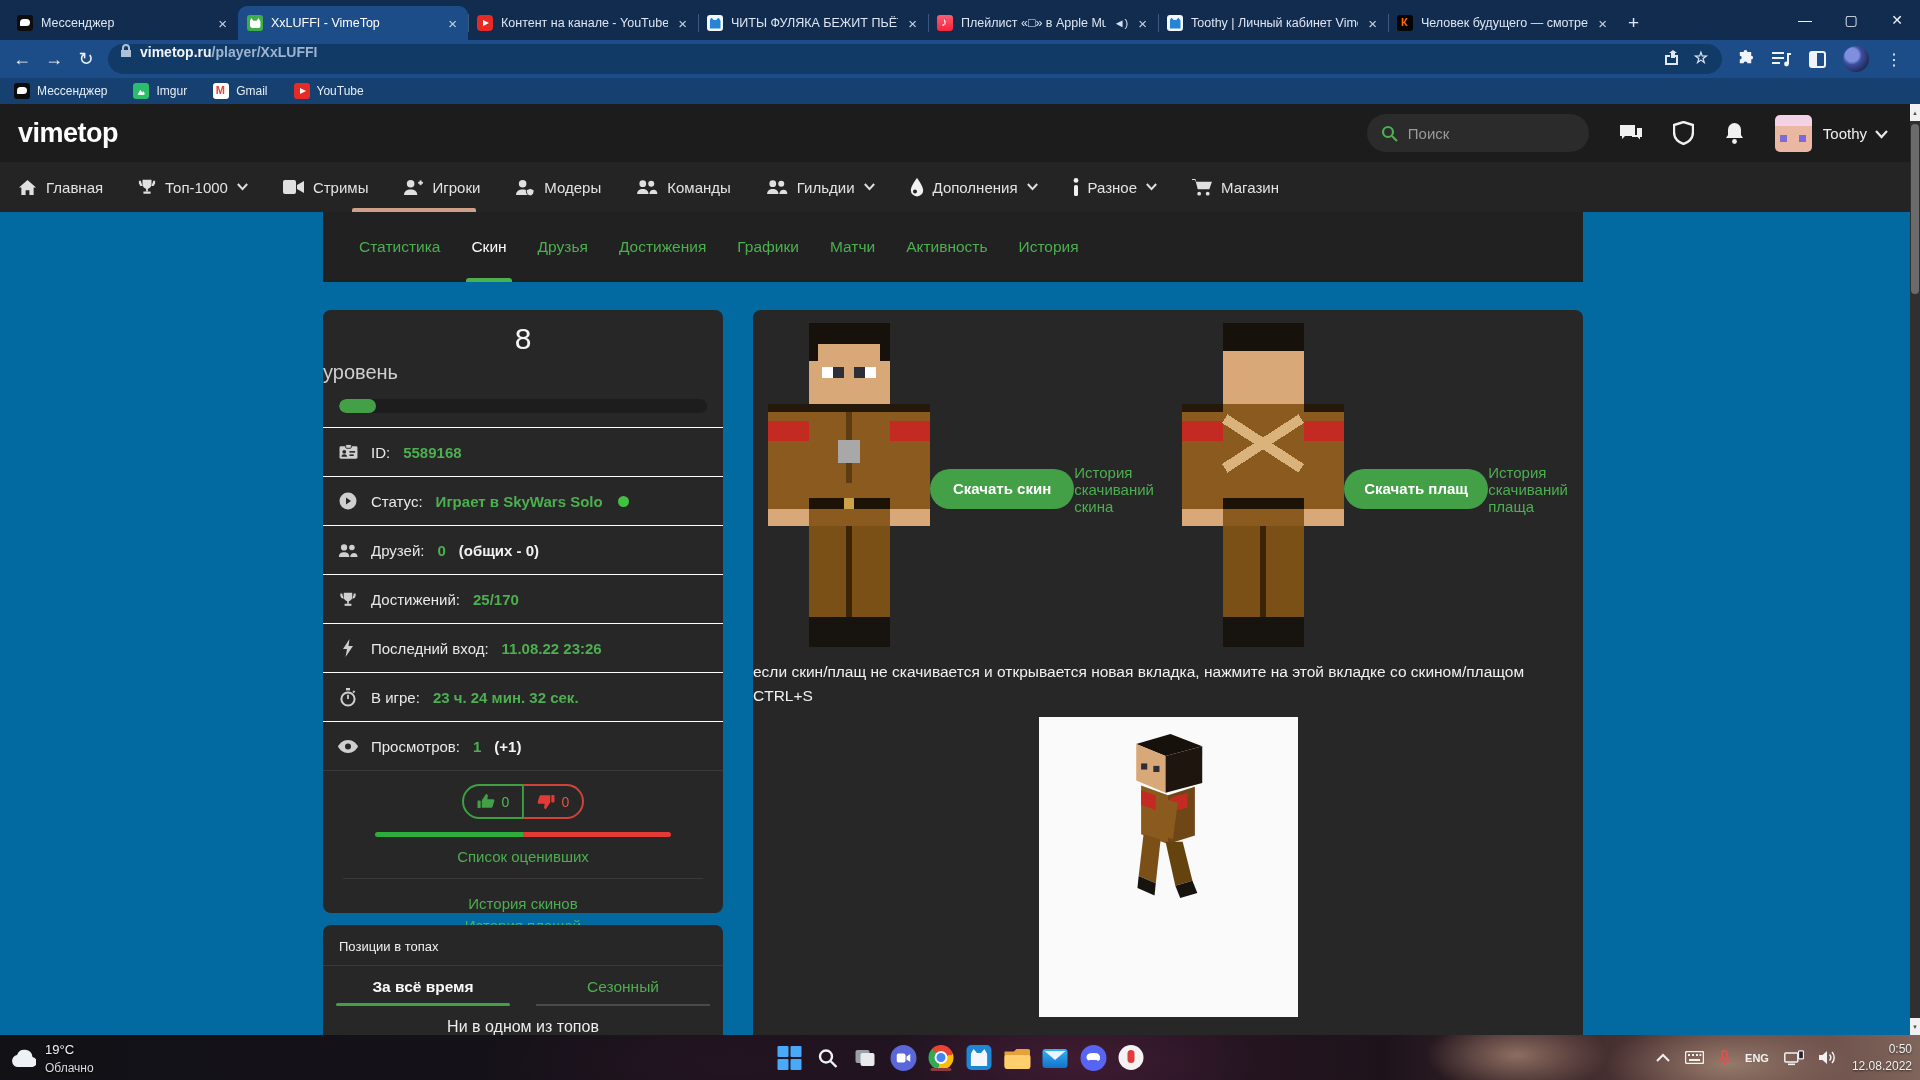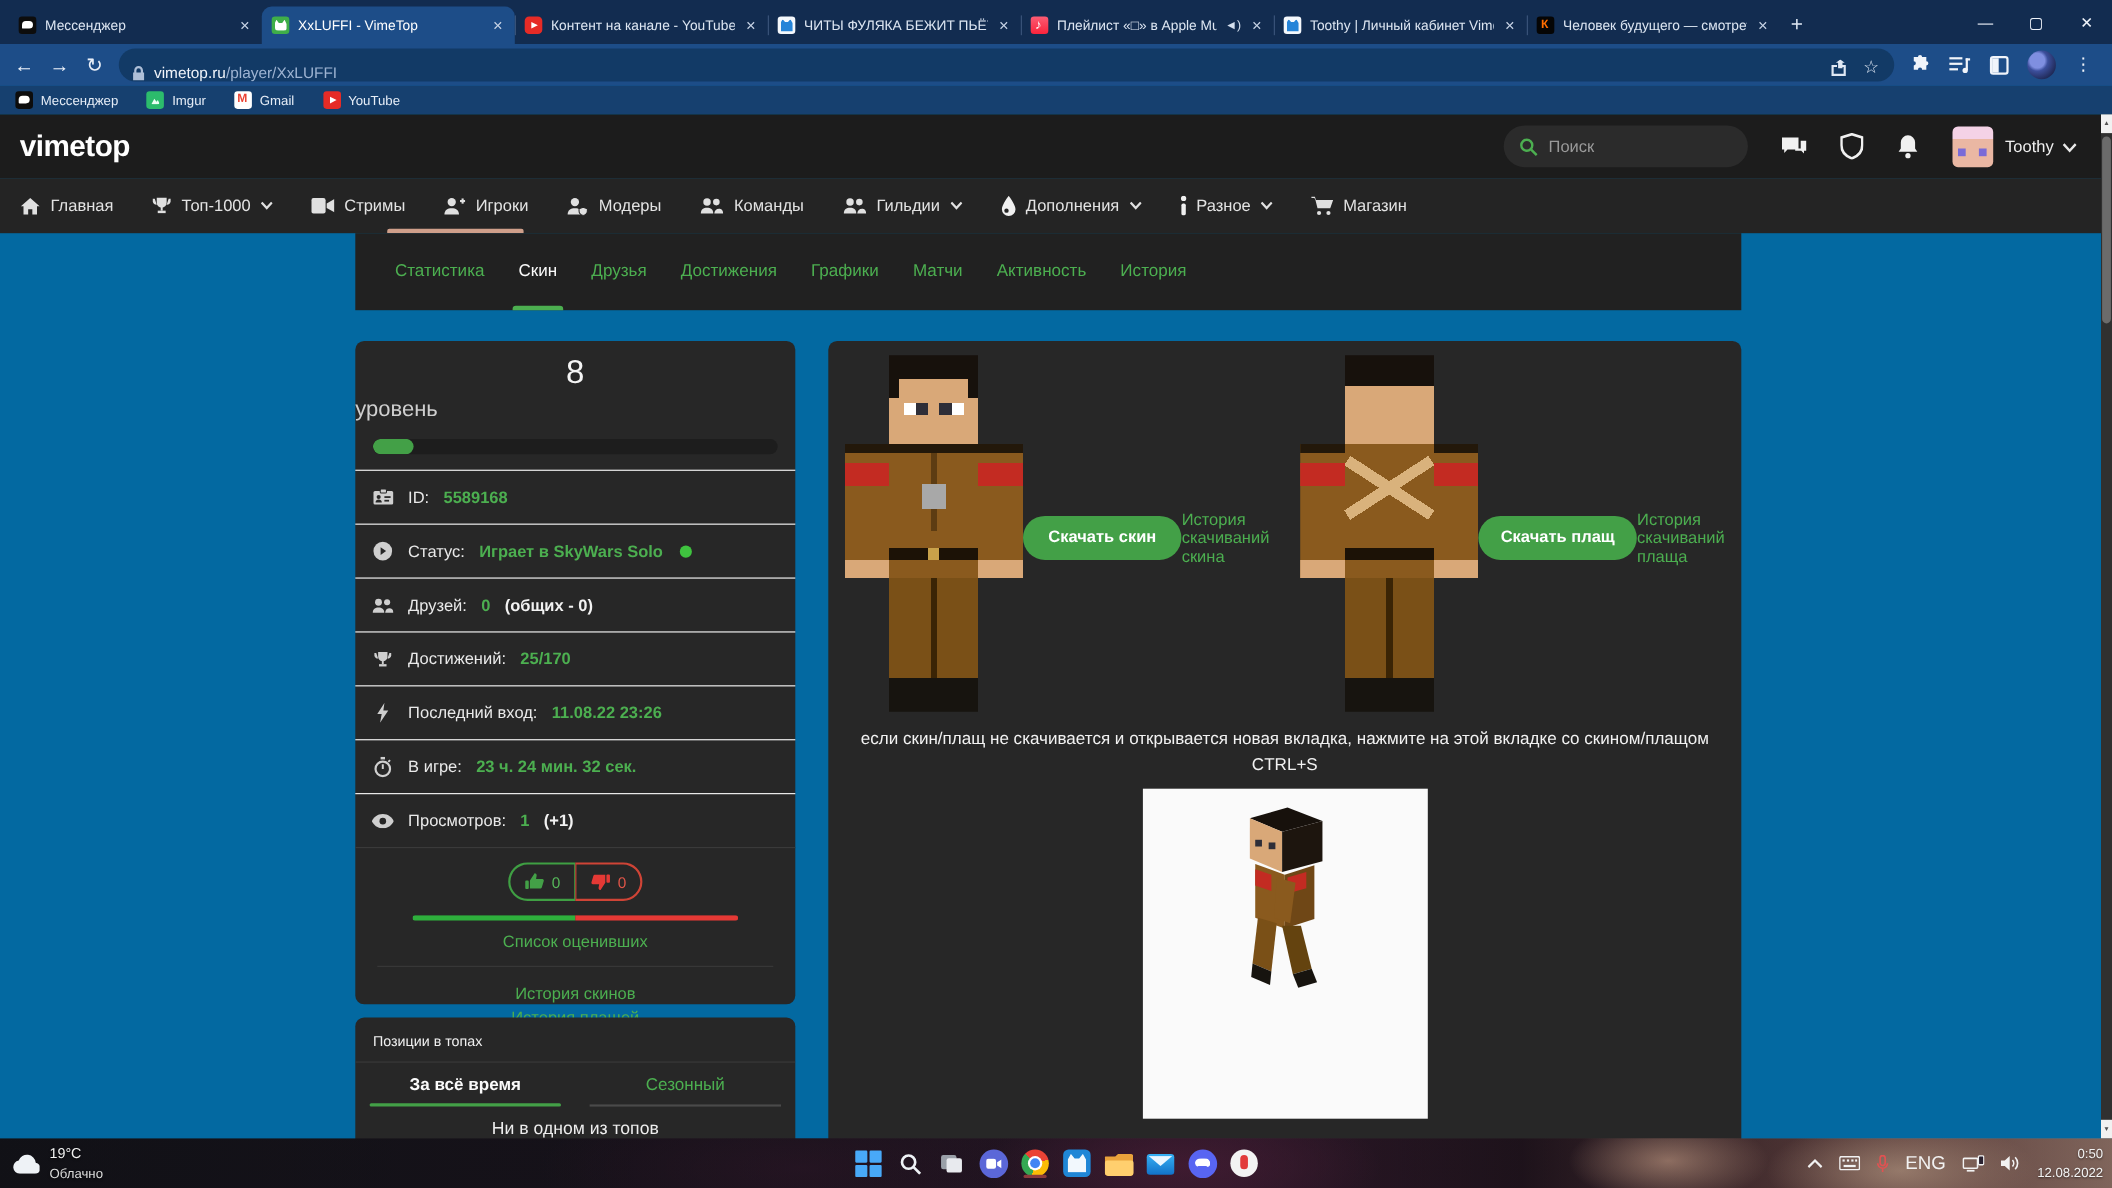--- a/index.html
+++ b/index.html
@@ -21,21 +21,21 @@
   .fv-msg { background:#0d0d0d; } .fv-msg::after { content:""; position:absolute; left:3px; right:3px; top:4px; bottom:5px; background:#fff; border-radius:4px 4px 4px 1px; }
   .fv-vime { background:#3fae49; } .fv-vime::after { content:""; position:absolute; left:2.5px; right:2.5px; top:3px; bottom:3px; background:#fff; border-radius:1px 1px 3px 3px; clip-path:polygon(0 38%,16% 0,36% 28%,64% 28%,84% 0,100% 38%,100% 100%,0 100%); }
   .fv-yt { background:#e62b26; border-radius:4px; } .fv-yt::after { content:""; position:absolute; left:6px; top:4.5px; border-left:6px solid #fff; border-top:3.5px solid transparent; border-bottom:3.5px solid transparent; }
   .fv-owl { background:#f4f8fc; } .fv-owl::after { content:""; position:absolute; left:2.5px; right:2.5px; top:2.5px; bottom:2.5px; background:#2584d8; clip-path:polygon(0 30%,18% 0,38% 22%,62% 22%,82% 0,100% 30%,100% 100%,0 100%); }
   .fv-am { background:linear-gradient(180deg,#fb5c74,#fa233b); } .fv-am::after { content:"♪"; position:absolute; left:4px; top:0px; color:#fff; font-size:12px; }
   .fv-kp { background:#050505; } .fv-kp::after { content:"К"; position:absolute; left:4px; top:1px; color:#ff6d00; font-size:11px; font-weight:bold; }
   .tab-audio { color:#d5e0ef; font-size:11px; }
 
   .toolbar { position:absolute; top:40px; left:0; width:1920px; height:38px; background:#1d4d88; display:flex; align-items:center; padding:0 6px; }
   .navbtn { width:32px; height:32px; border-radius:50%; display:flex; align-items:center; justify-content:center; color:#e9eff8; font-size:18px; flex:none; }
-  .omnibox { flex:1; height:30px; border-radius:15px; background:#123a66; display:flex; align-items:flex-end; padding:0 6px 0 12px; margin:0 6px; overflow:hidden; }
+  .omnibox { flex:1; height:30px; border-radius:15px; background:#123a66; display:flex; align-items:flex-start; padding:0 6px 0 12px; margin:0 6px; overflow:hidden;font-weight:bold; }
   .omni-url { font-size:14px; white-space:nowrap; margin-left:8px; flex:1; }
   .u-host { color:#f0f4fa; } .u-path { color:#9db3d2; }
   .boxbtn { width:30px; height:26px; display:flex; align-items:center; justify-content:center; color:#dfe8f4; font-size:16px; flex:none; }
   .ext-icons { display:flex; align-items:center; gap:17px; margin:0 12px 0 8px; flex:none; }
   .avatar-sm { width:26px; height:26px; border-radius:50%; background:radial-gradient(circle at 35% 35%, #7f8fe0 0 28%, #3c4f9c 40%, #202a58 75%, #11162e 100%); }
 
   .bookmarks { position:absolute; top:78px; left:0; width:1920px; height:26px; background:#16406f; display:flex; align-items:center; gap:26px; padding-left:14px; }
   .bm { display:flex; align-items:center; gap:7px; color:#e6edf7; font-size:12px; }
   .bm-ic { width:16px; height:16px; border-radius:3px; position:relative; }
   .bm-imgur { background:#2cbc6c; } .bm-imgur::after { content:""; position:absolute; inset:4px; background:#eafff2; border-radius:2px; clip-path:polygon(0 100%,35% 35%,60% 70%,75% 50%,100% 100%); }
@@ -99,21 +99,21 @@
   .pos-tab.off::after { content:""; position:absolute; left:13px; right:13px; bottom:0; height:2px; background:#4a4a4a; }
   .pos-empty { text-align:center; color:#ededed; font-size:16px; margin-top:12px; }
 
   
   .card-skin { left:753px; top:310px; width:830px; height:770px; overflow:hidden; }
   .skin-cols { display:flex; gap:28px; padding:13px 15px 0; }
   .skin-col { flex:1; display:flex; flex-direction:row; align-items:center; }
   .render { width:162px; height:324px; }
   .dl-btn { margin-top:7px; width:100%; height:40px; border-radius:20px; background:#43a047; border:none; color:#fff; font-size:15px; font-weight:bold; display:flex; align-items:center; justify-content:center; font-family:"Liberation Sans",sans-serif; }
   .dl-link { margin-top:9px; font-size:15px; }
-  .hint { margin-top:13px; text-align:center; color:#f2f2f2; font-size:15.5px; line-height:1.55; }
+  .hint { margin-top:13px; text-align:left; color:#f2f2f2; font-size:15.5px; line-height:1.55; }
   .white-box { margin:9px auto 0; width:259px; height:300px; background:#fafafa; display:flex; align-items:flex-start; justify-content:center; }
 
   
   .sbar { position:absolute; right:0; top:104px; width:10px; height:931px; background:#303030; }
   .sb-btn { position:absolute; left:0; width:10px; height:17px; background:#f1f1f1; color:#505050; font-size:6px; display:flex; align-items:center; justify-content:center; }
   .sb-thumb { position:absolute; left:1px; width:8px; top:20px; height:170px; background:#6b6b6b; border-radius:4px; }
 
   
   .taskbar { position:absolute; left:0; bottom:0; width:1920px; height:45px;
     background:
@@ -143,21 +143,21 @@
   .ic-folder { width:26px; height:20px; position:relative; margin-top:3px; }
   .ic-folder::before { content:""; position:absolute; inset:0; background:#e9a23b; border-radius:3px; clip-path:polygon(0 12%,38% 12%,48% 0,100% 0,100% 100%,0 100%); }
   .ic-folder::after { content:""; position:absolute; left:0; right:0; top:6px; bottom:0; background:#ffcf6e; border-radius:2px 2px 3px 3px; }
   .ic-mail { width:25px; height:19px; background:linear-gradient(180deg,#36b1f5,#1272c9); border-radius:3px; position:relative; margin-top:2px; }
   .ic-mail::after { content:""; position:absolute; left:2px; right:2px; top:2px; height:9px; background:#eaf6ff; clip-path:polygon(0 0,100% 0,50% 100%); }
   .ic-disc { width:26px; height:26px; border-radius:50%; background:#5865f2; display:flex; align-items:center; justify-content:center; }
   .ic-disc::after { content:""; width:14px; height:9px; background:#fff; border-radius:45% 45% 55% 55%; clip-path:polygon(0 35%,15% 0,85% 0,100% 35%,100% 100%,75% 78%,25% 78%,0 100%); }
   .ic-mouse { width:25px; height:25px; border-radius:50%; background:#f3f3f3; position:relative; }
   .ic-mouse::after { content:""; position:absolute; left:9px; top:5px; width:7px; height:13px; border-radius:4px; background:#e23b3b; }
   .tray { position:absolute; right:8px; top:0; height:45px; display:flex; align-items:center; gap:15px; color:#f2f2f2; }
-  .tray .lang { font-size:17px; }
+  .tray .lang { font-size:11px;font-weight:bold; }
   .clock { text-align:right; font-size:12px; line-height:1.35; text-shadow:0 1px 2px rgba(0,0,0,.6); }
 </style>
 </head>
 <body>
 
 <div id="screen">
 
   <div class="tabbar">
     <div class="tab">
       <span class="fv fv-msg"></span>

